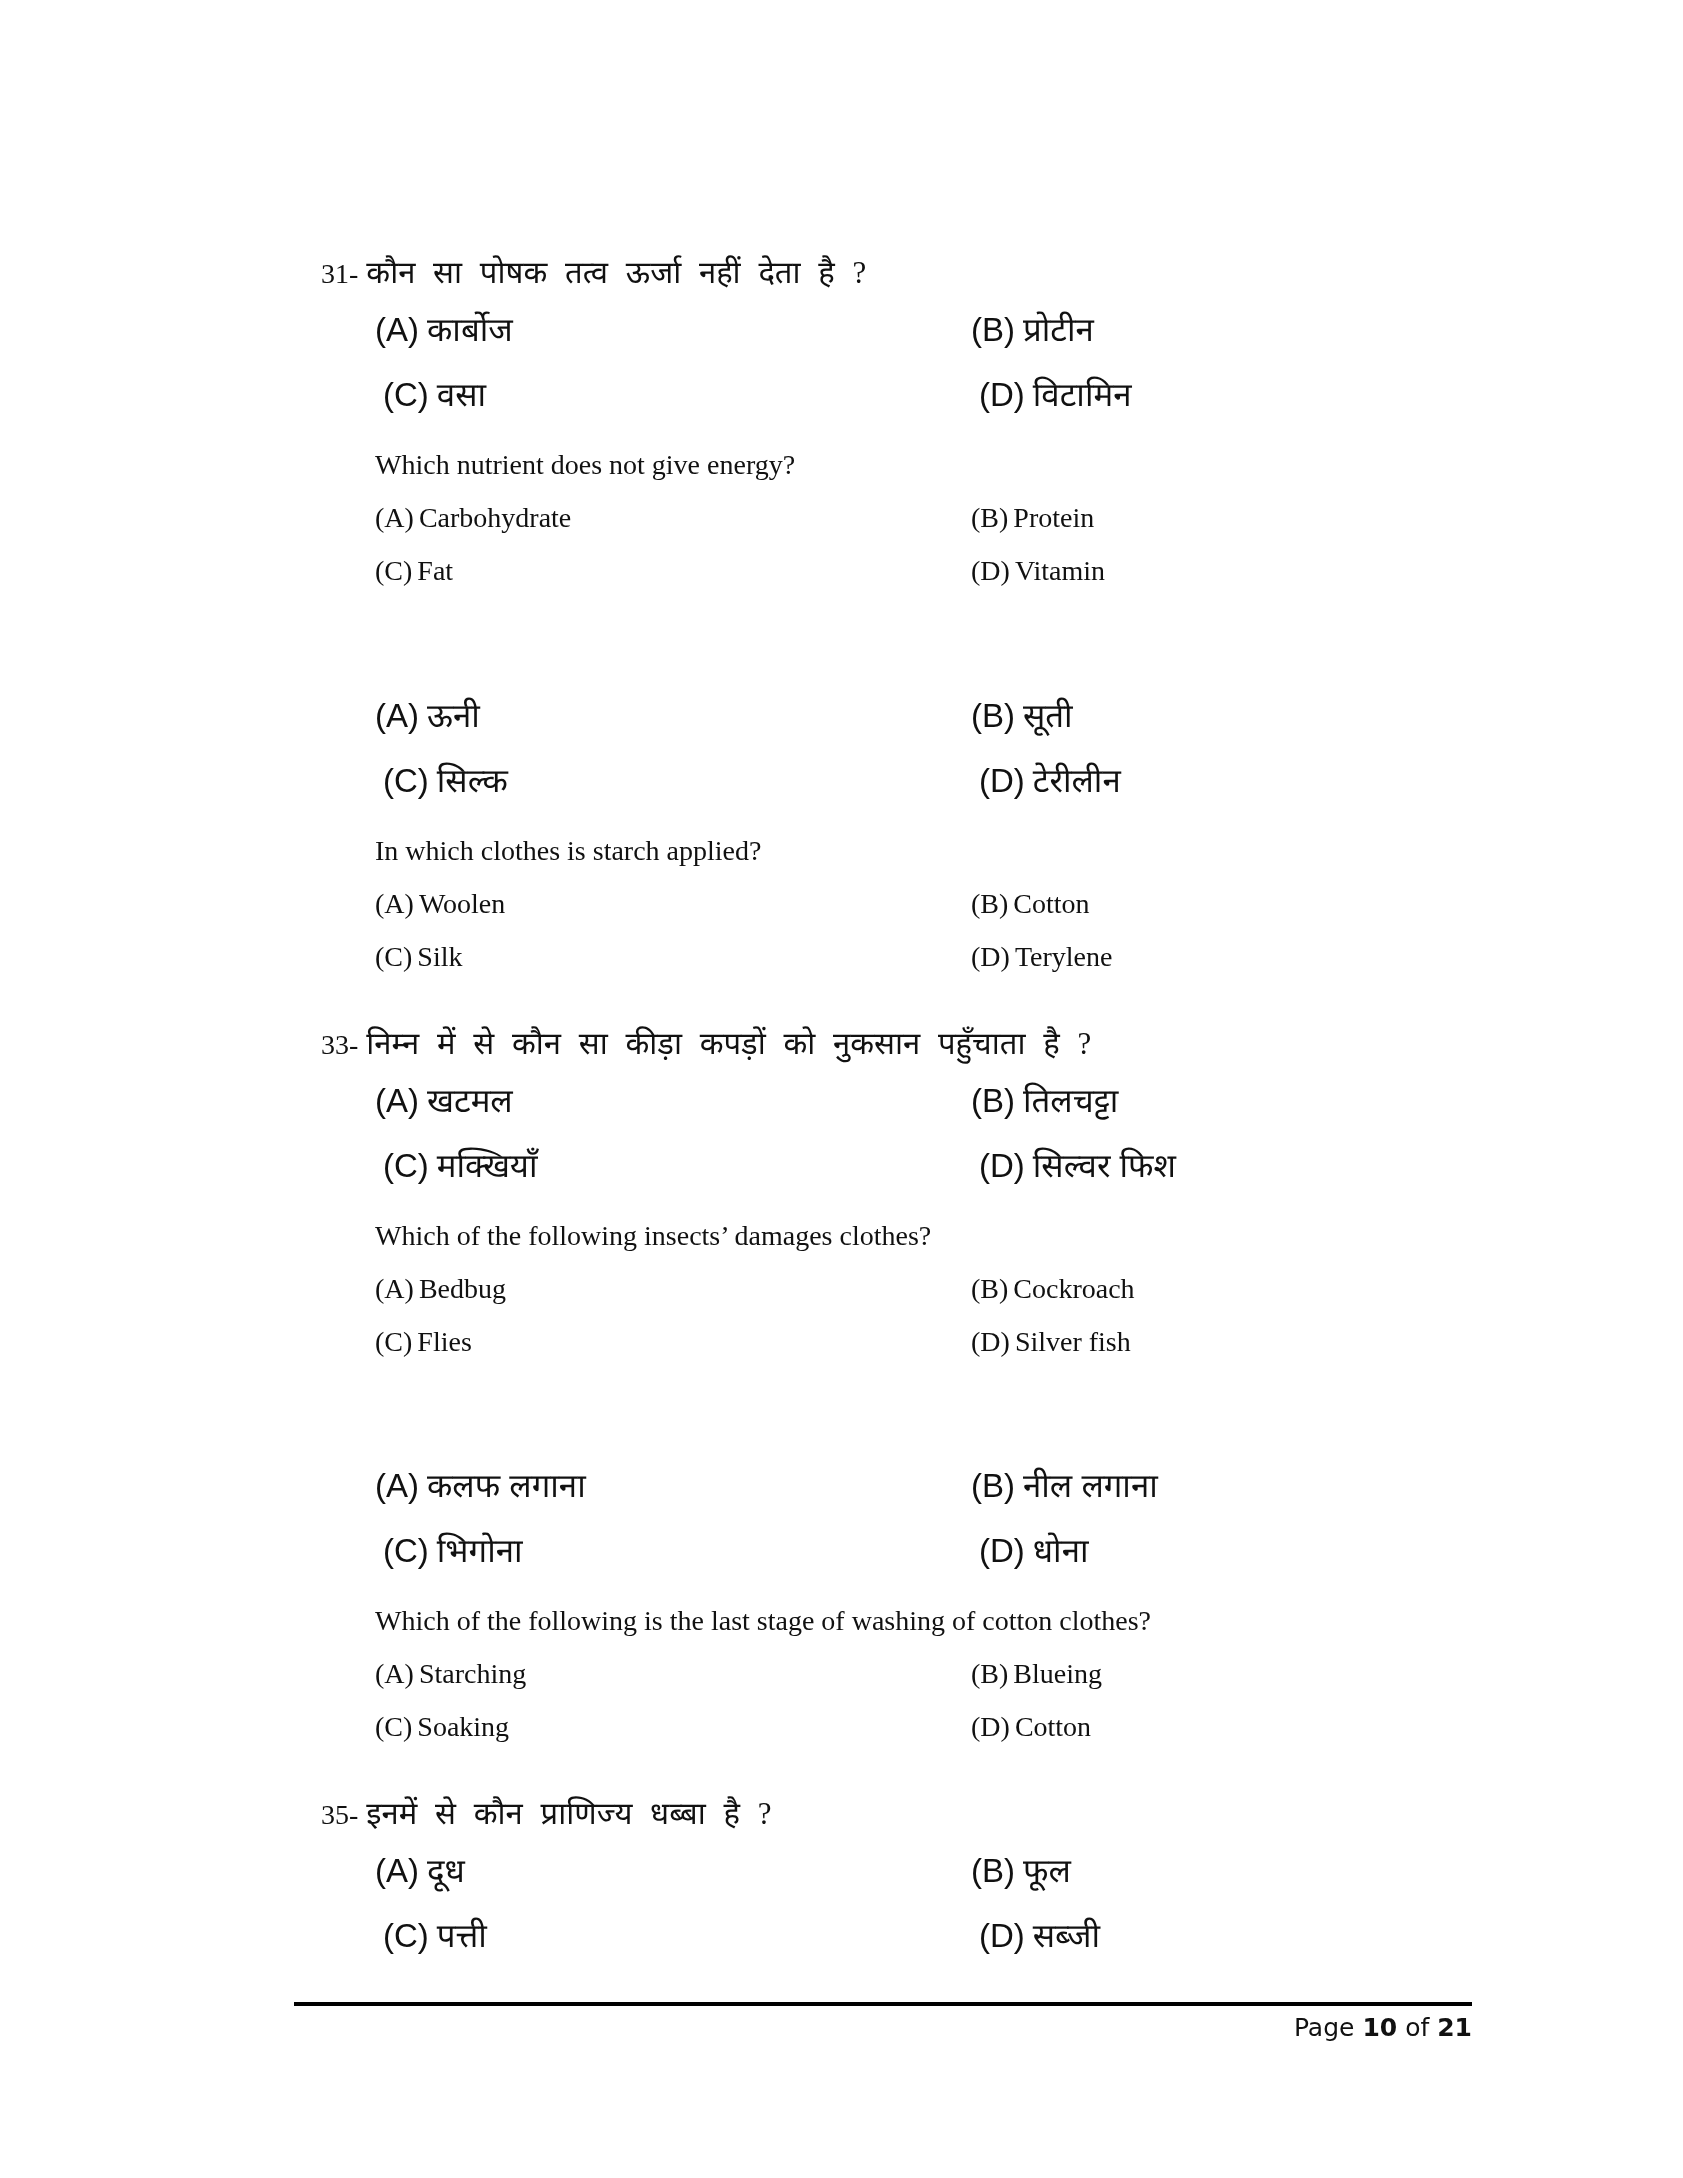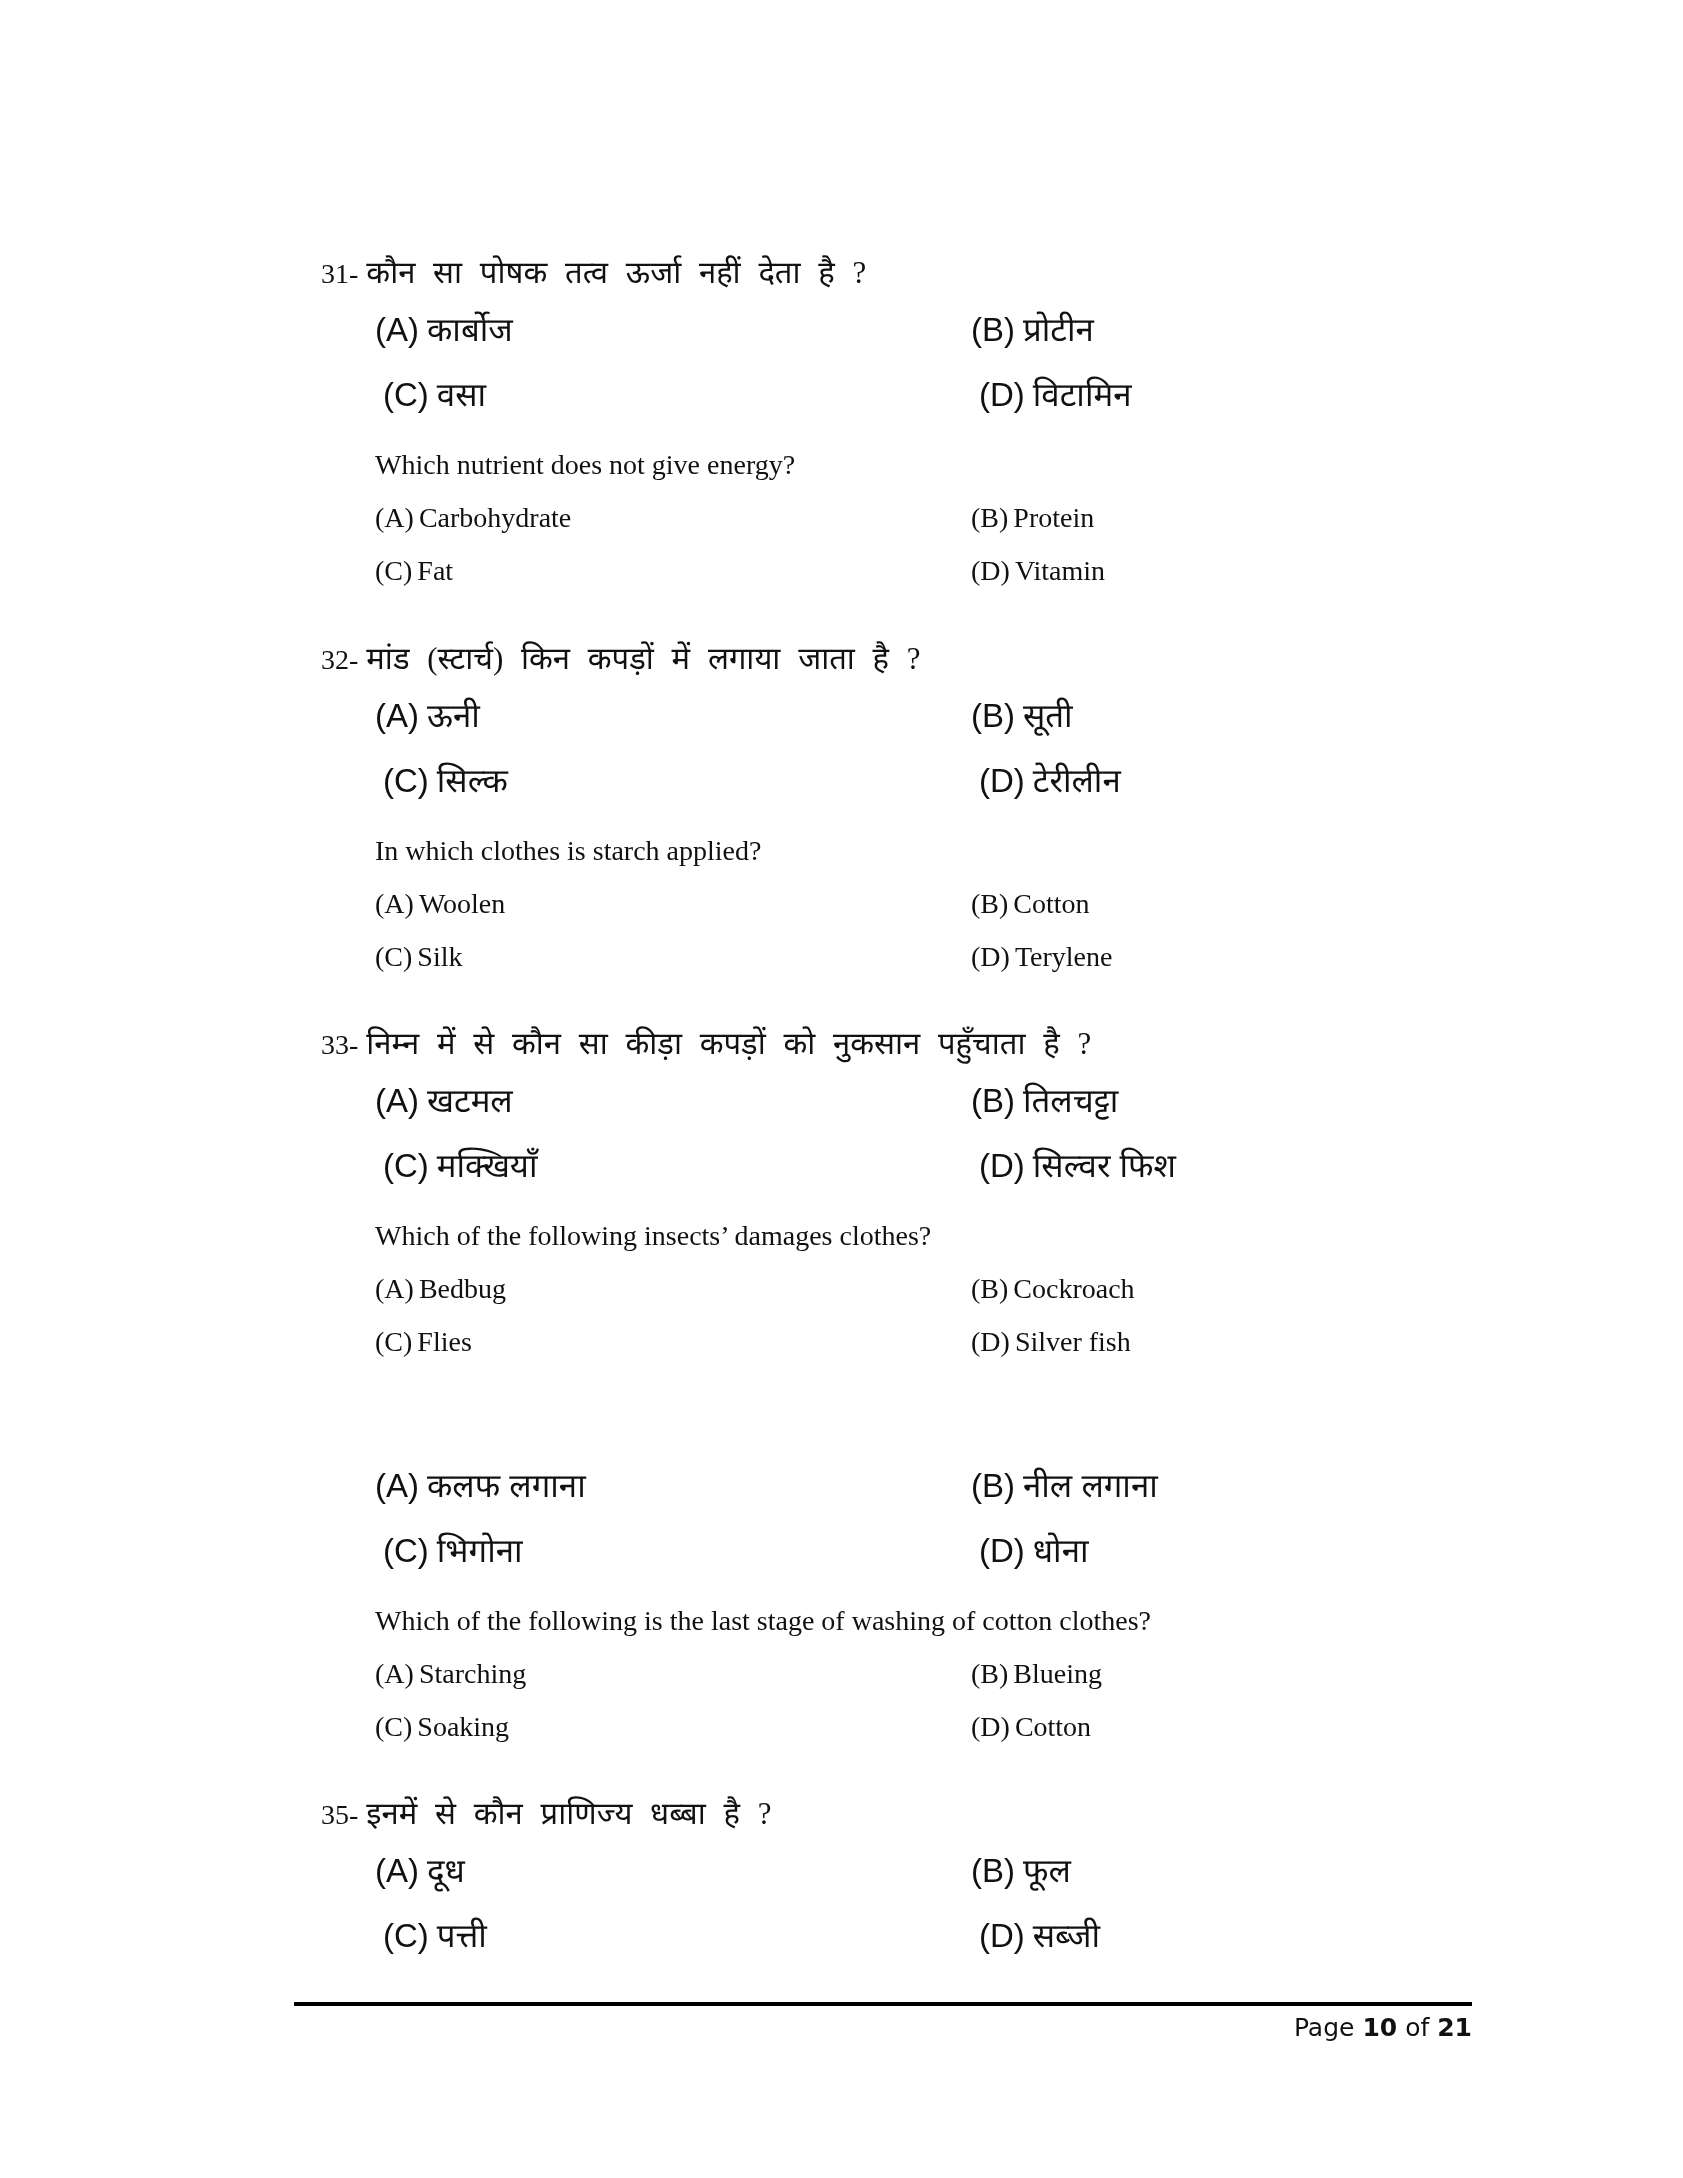--- a/index.html
+++ b/index.html
@@ -36,21 +36,20 @@
     <div class="line opt-hi col-left row-hi-2"><span class="lbl">(C)</span><span>वसा</span></div>
     <div class="line opt-hi col-right row-hi-2"><span class="lbl">(D)</span><span>विटामिन</span></div>
     <div class="line q-en">Which nutrient does not give energy?</div>
     <div class="line opt-en col-left row-en-1"><span class="lbl">(A)</span><span>Carbohydrate</span></div>
     <div class="line opt-en col-right row-en-1"><span class="lbl">(B)</span><span>Protein</span></div>
     <div class="line opt-en col-left row-en-2"><span class="lbl">(C)</span><span>Fat</span></div>
     <div class="line opt-en col-right row-en-2"><span class="lbl">(D)</span><span>Vitamin</span></div>
   </div>
 
   <div class="q-block" style="top:645px;">
-    <div class="line q-hindi"><span class="qnum">32-</span><span>मांड (स्टार्च) किन कपड़ों में लगाया जाता है ?</span></div>
     <div class="line opt-hi col-left row-hi-1"><span class="lbl">(A)</span><span>ऊनी</span></div>
     <div class="line opt-hi col-right row-hi-1"><span class="lbl">(B)</span><span>सूती</span></div>
     <div class="line opt-hi col-left row-hi-2"><span class="lbl">(C)</span><span>सिल्क</span></div>
     <div class="line opt-hi col-right row-hi-2"><span class="lbl">(D)</span><span>टेरीलीन</span></div>
     <div class="line q-en">In which clothes is starch applied?</div>
     <div class="line opt-en col-left row-en-1"><span class="lbl">(A)</span><span>Woolen</span></div>
     <div class="line opt-en col-right row-en-1"><span class="lbl">(B)</span><span>Cotton</span></div>
     <div class="line opt-en col-left row-en-2"><span class="lbl">(C)</span><span>Silk</span></div>
     <div class="line opt-en col-right row-en-2"><span class="lbl">(D)</span><span>Terylene</span></div>
   </div>

